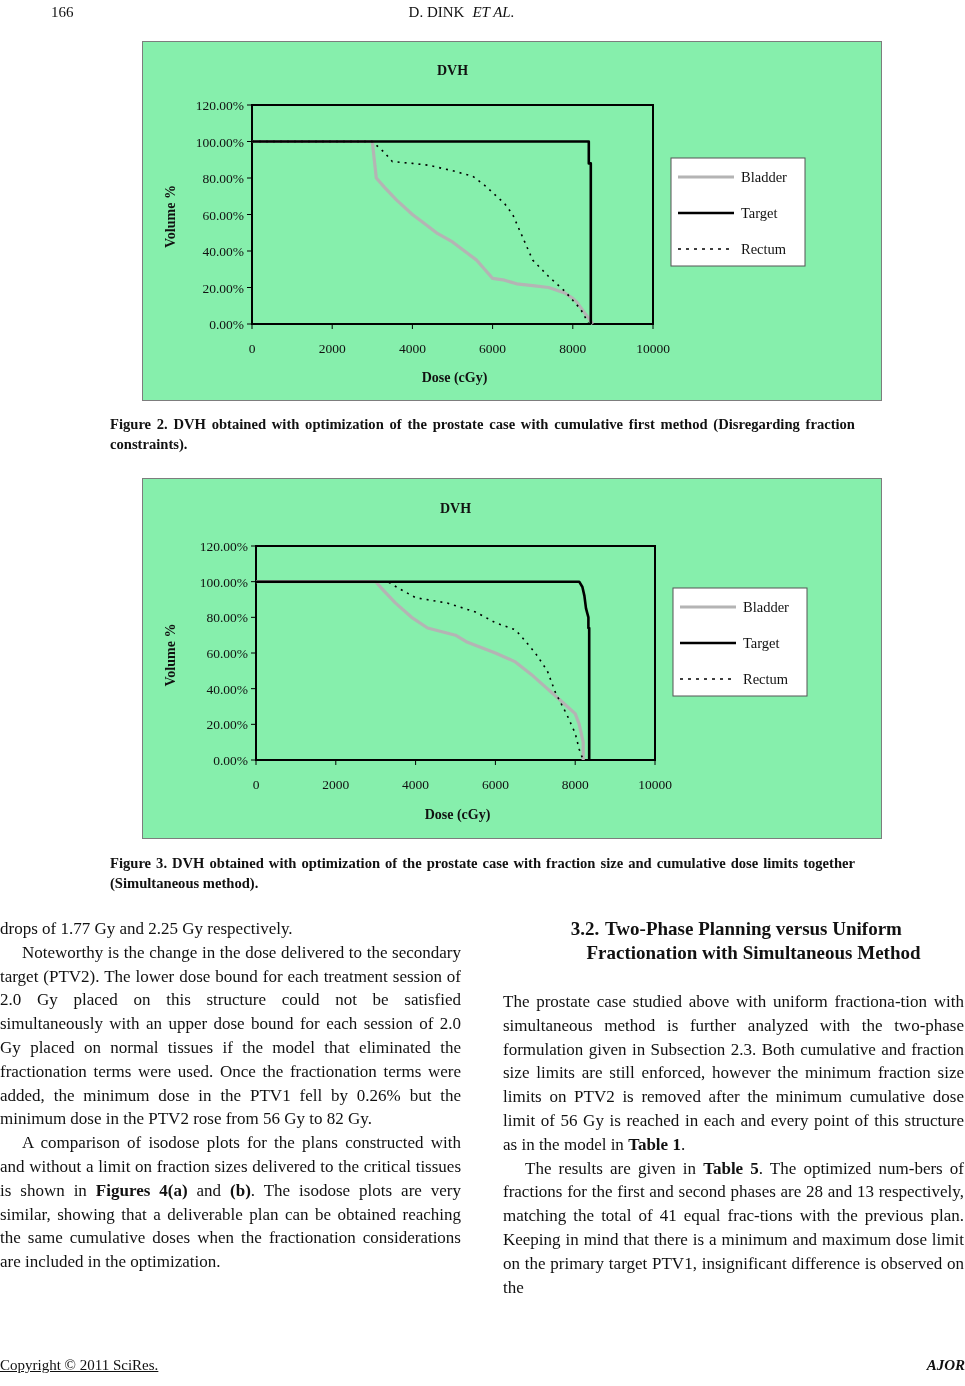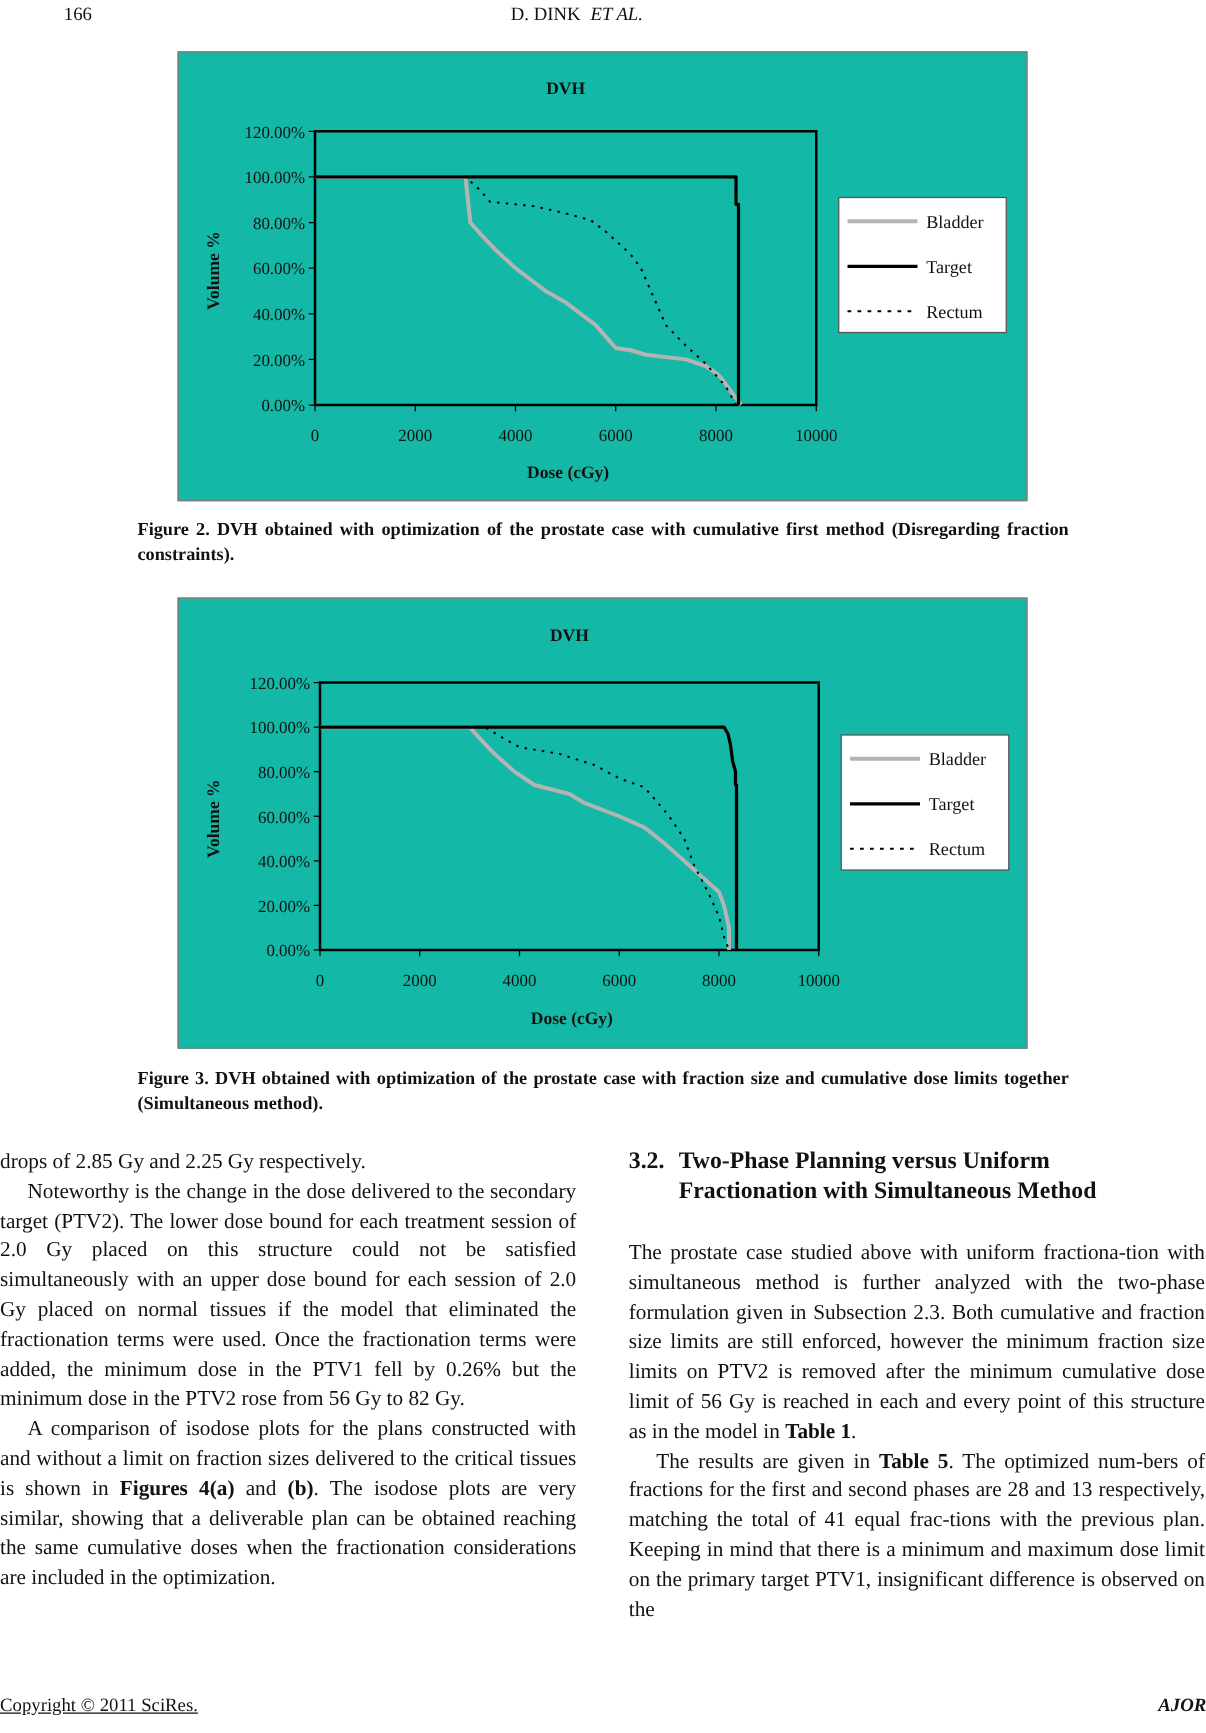--- a/index.html
+++ b/index.html
@@ -4,38 +4,38 @@
 <style>
   html, body { margin: 0; padding: 0; background: #ffffff; }
   body {
     width: 965px; height: 1386px; position: relative; overflow: hidden;
     font-family: "Liberation Serif", "DejaVu Serif", serif; color: #111;
   }
   .header-left { position: absolute; left: 16px; top: 4px; font-size: 15px; margin-left: 35px; }
   .header-center { position: absolute; left: 0; width: 923px; top: 4px; text-align: center; font-size: 15px; }
   .header-center i { font-style: italic; margin-left: 8px; }
   .figure-frame {
-    position: absolute; left: 142px; width: 680px;
-    border: 1px solid #7d7d7d; background: #14b8a6; box-sizing: border-box;
+    position: absolute; left: 142px; width: 740px;
+    border: 1px solid #7d7d7d; background: #86efac; box-sizing: border-box;
   }
   #fig2-frame { top: 41px; height: 360px; }
   #fig3-frame { top: 478px; height: 361px; }
   .figure-frame svg { position: absolute; left: 0; top: 0; }
   .caption {
     position: absolute; left: 110px; width: 745px;
     font-weight: bold; font-size: 14.6px; line-height: 20px; text-align: justify;
   }
   #fig2-caption { top: 414px; }
   #fig3-caption { top: 853px; }
   .col { position: absolute; width: 461px; font-size: 17px; line-height: 23.8px; text-align: justify; }
   .col p { margin: 0; }
   .col p.indent { text-indent: 22px; }
   #col-left { left: 0; top: 917px; }
   #col-right { left: 503px; top: 917px; }
-  .section-heading { font-weight: bold; font-size: 19px; line-height: 24px; margin: 0 0 25px 0 !important; text-align: left; }
+  .section-heading { font-weight: bold; font-size: 19px; line-height: 24px; margin: 0 0 25px 0 !important; text-align: center; }
   .section-heading .num { display: inline-block; width: 40px; }
   .section-heading .line2 { display: block; padding-left: 40px; }
   .footer-left { position: absolute; left: 0; top: 1357px; font-size: 15px; text-decoration: underline; }
   .footer-right { position: absolute; right: 0; top: 1357px; font-size: 15px; font-weight: bold; font-style: italic; text-align: center; }
   .axis-text { font-family: "Liberation Serif", "DejaVu Serif", serif; font-size: 13.5px; fill: #111; }
   .axis-title { font-family: "Liberation Serif", "DejaVu Serif", serif; font-size: 14px; font-weight: bold; fill: #111; }
   .legend-text { font-family: "Liberation Serif", "DejaVu Serif", serif; font-size: 14.5px; fill: #111; }
 </style>
 </head>
 <body>
@@ -129,21 +129,21 @@
       <text x="600" y="133" class="legend-text">Bladder</text>
       <line x1="537" y1="164" x2="593" y2="164" stroke="#000000" stroke-width="2.6"></line>
       <text x="600" y="169" class="legend-text">Target</text>
       <line x1="537" y1="200" x2="593" y2="200" stroke="#000000" stroke-width="1.6" stroke-dasharray="3 5"></line>
       <text x="600" y="205" class="legend-text">Rectum</text>
     </svg>
 </div>
 <div class="caption" id="fig3-caption">Figure 3. DVH obtained with optimization of the prostate case with fraction size and cumulative dose limits together (Simultaneous method).</div>
 
 <div class="col" id="col-left">
-  <p>drops of 2.85 Gy and 2.25 Gy respectively.</p>
+  <p>drops of 1.77 Gy and 2.25 Gy respectively.</p>
   <p class="indent">Noteworthy is the change in the dose delivered to the secondary target (PTV2). The lower dose bound for each treatment session of 2.0 Gy placed on this structure could not be satisfied simultaneously with an upper dose bound for each session of 2.0 Gy placed on normal tissues if the model that eliminated the fractionation terms were used. Once the fractionation terms were added, the minimum dose in the PTV1 fell by 0.26% but the minimum dose in the PTV2 rose from 56 Gy to 82 Gy.</p>
   <p class="indent"><span>A comparison of isodose plots for the plans constructed with and without a limit on fraction sizes delivered to the critical tissues is shown in </span><b>Figures 4(a)</b><span> and </span><b>(b)</b><span>. The isodose plots are very similar, showing that a deliverable plan can be obtained reaching the same cumulative doses when the fractionation considerations are included in the optimization.</span></p>
 </div>
 
 <div class="col" id="col-right">
   <p class="section-heading"><span class="num">3.2.</span><span>Two-Phase Planning versus Uniform</span><span class="line2">Fractionation with Simultaneous Method</span></p>
   <p><span>The prostate case studied above with uniform fractiona-tion with simultaneous method is further analyzed with the two-phase formulation given in Subsection 2.3. Both cumulative and fraction size limits are still enforced, however the minimum fraction size limits on PTV2 is removed after the minimum cumulative dose limit of 56 Gy is reached in each and every point of this structure as in the model in </span><b>Table 1</b><span>.</span></p>
   <p class="indent"><span>The results are given in </span><b>Table 5</b><span>. The optimized num-bers of fractions for the first and second phases are 28 and 13 respectively, matching the total of 41 equal frac-tions with the previous plan. Keeping in mind that there is a minimum and maximum dose limit on the primary target PTV1, insignificant difference is observed on the</span></p>
 </div>
 

